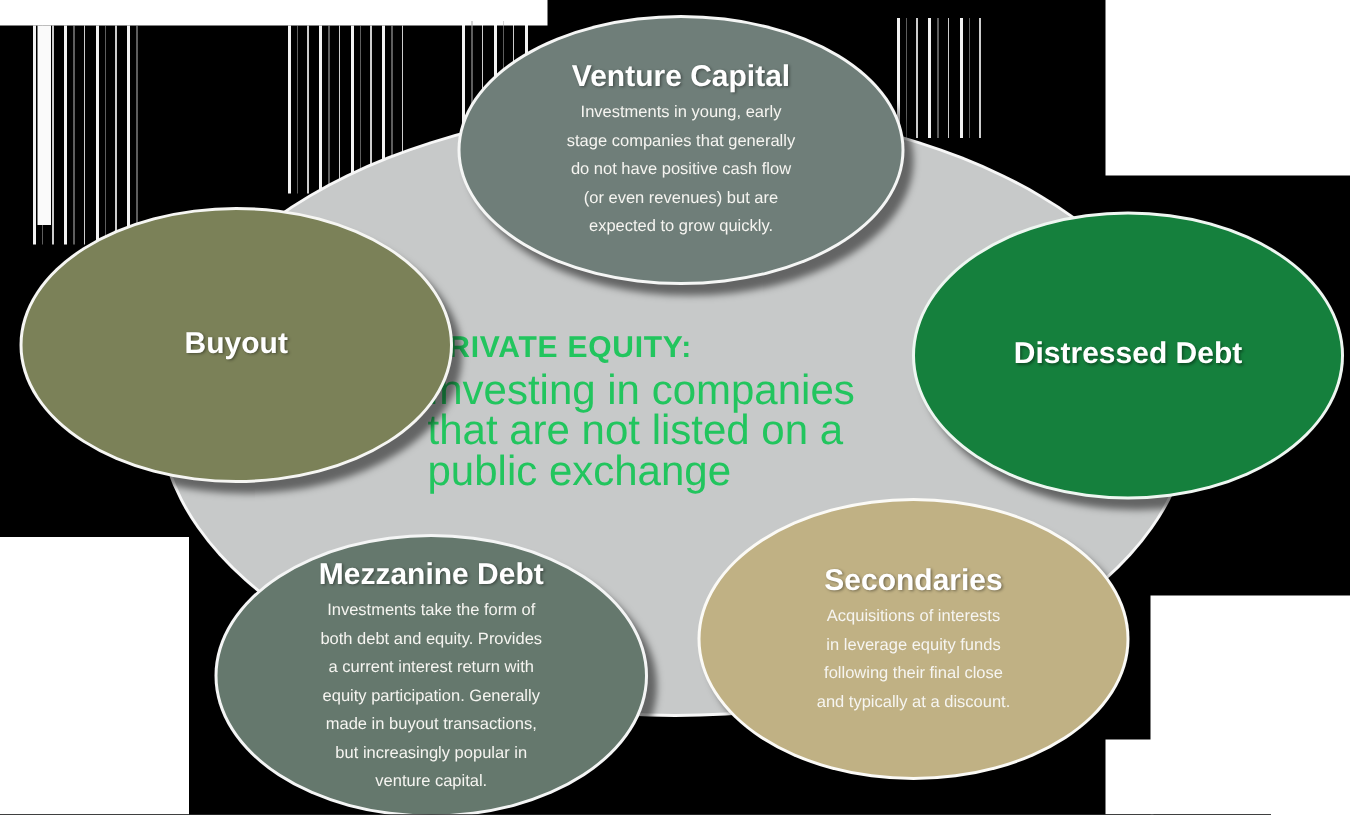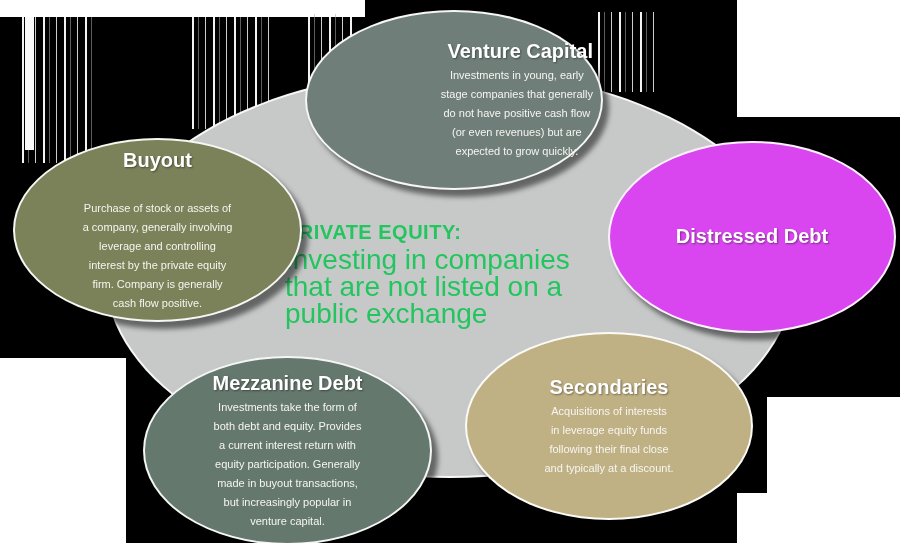--- a/index.html
+++ b/index.html
@@ -77,40 +77,34 @@
 
   <div class="central" style="background-color: rgb(199, 201, 201);"></div>
 
   <div class="center-text">
     <div class="ct-title">PRIVATE EQUITY:</div>
     <div class="ct-sub">Investing in companies
 that are not listed on a
 public exchange</div>
   </div>
 
-  <div class="node node-vc" style="background-color: rgb(111, 126, 121); align-items: flex-end;">
+  <div class="node node-vc" style="background-color: rgb(111, 126, 121);">
     <div class="n-title">Venture Capital</div>
     <div class="n-body">Investments in young, early
 stage companies that generally
 do not have positive cash flow
 (or even revenues) but are
 expected to grow quickly.</div>
   </div>
 
   <div class="node node-buyout" style="background-color: rgb(123, 129, 88); gap: 24px;">
     <div class="n-title">Buyout</div>
-    <div class="n-body">Purchase of stock or assets of
-a company, generally involving
-leverage and controlling
-interest by the private equity
-firm. Company is generally
-cash flow positive.</div>
   </div>
 
-  <div class="node node-distressed" style="background-color: #d946ef;">
+  <div class="node node-distressed" style="background-color: #15803d;">
     <div class="n-title">Distressed Debt</div>
   </div>
 
   <div class="node node-mezzanine" style="background-color: rgb(101, 120, 109);">
     <div class="n-title">Mezzanine Debt</div>
     <div class="n-body">Investments take the form of
 both debt and equity. Provides
 a current interest return with
 equity participation. Generally
 made in buyout transactions,

